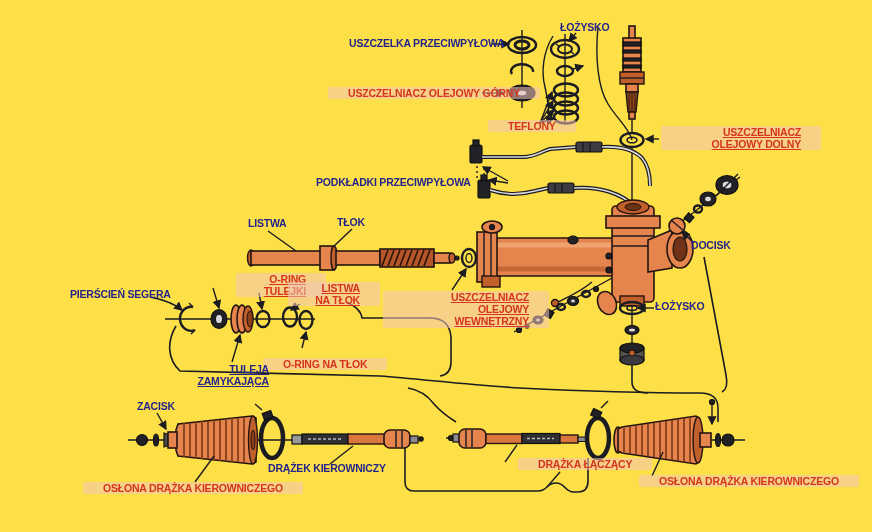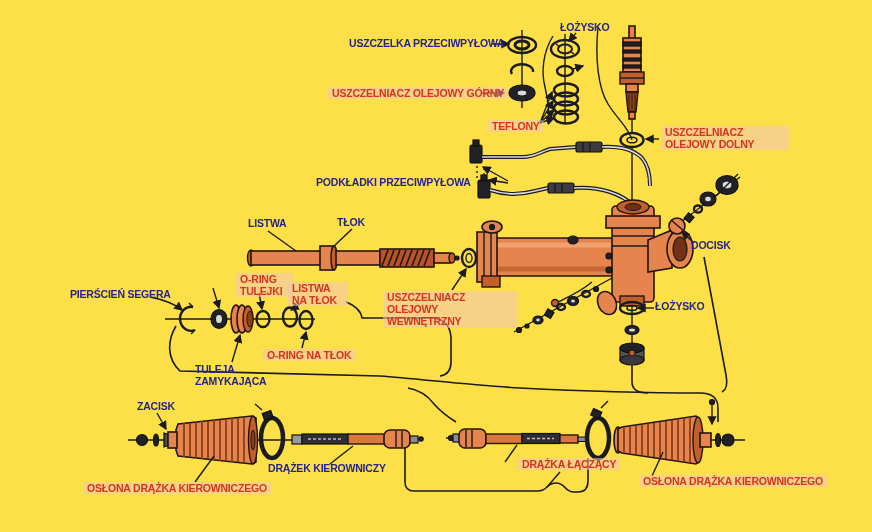--- a/index.html
+++ b/index.html
@@ -6,23 +6,23 @@
   #stage{
     position:relative;width:872px;height:532px;
     background:#fde047;overflow:hidden;
     font-family:"Liberation Sans", sans-serif;
   }
   svg{position:absolute;left:0;top:0;}
   .lbl{
     position:absolute;font-weight:bold;font-size:10.5px;line-height:1.16;
     letter-spacing:-0.2px;white-space:nowrap;z-index:5;
   }
-  .lbl.multi{white-space:normal;text-align:left;}
+  .lbl.multi{white-space:normal;text-align:right;text-decoration:underline;}
   .navy{color:#23238d;}
-  .red{color:#d43420;background:rgba(242,197,184,0.55);border-radius:2px;padding:0 4px;}
+  .red{color:#d43420;background:rgba(242,197,184,0.55);border-radius:2px;padding:0 20px;}
   
   .ln{stroke:#1b1b22;stroke-width:1.6;fill:none;}
   .ld{stroke:#1b1b22;stroke-width:1.4;fill:none;}
   .org{fill:#e5844d;stroke:#241510;stroke-width:1.6;}
   .orgd{fill:#c2602c;stroke:#241510;stroke-width:1.4;}
   .dk{fill:#222226;stroke:#111;stroke-width:1.2;}
   .ring{fill:none;stroke:#1b1b22;stroke-width:2.4;}
   .bg{fill:#d9d9dd;}
 </style>
 </head>
@@ -290,21 +290,21 @@
 <div class="lbl red multi" style="left:661px;top:126px;width:120px">USZCZELNIACZ OLEJOWY DOLNY</div>
 <div class="lbl navy" style="left:316px;top:176px">PODKŁADKI PRZECIWPYŁOWA</div>
 <div class="lbl navy" style="left:248px;top:217px">LISTWA</div>
 <div class="lbl navy" style="left:337px;top:216px">TŁOK</div>
 <div class="lbl red multi" style="left:236px;top:273px;width:50px">O-RING TULEJKI</div>
 <div class="lbl red multi" style="left:288px;top:282px;width:52px">LISTWA NA TŁOK</div>
 <div class="lbl navy" style="left:70px;top:288px">PIERŚCIEŃ SEGERA</div>
 <div class="lbl red multi" style="left:383px;top:291px;width:126px">USZCZELNIACZ OLEJOWY WEWNĘTRZNY</div>
 <div class="lbl navy" style="left:691px;top:239px">DOCISK</div>
 <div class="lbl navy" style="left:655px;top:300px">ŁOŻYSKO</div>
-<div class="lbl red" style="left:263px;top:349px">O-RING NA TŁOK</div>
+<div class="lbl red" style="left:263px;top:358px">O-RING NA TŁOK</div>
 <div class="lbl navy multi" style="left:195px;top:363px;width:74px">TULEJA ZAMYKAJĄCA</div>
 <div class="lbl navy" style="left:137px;top:400px">ZACISK</div>
 <div class="lbl red" style="left:83px;top:482px">OSŁONA DRĄŻKA KIEROWNICZEGO</div>
 <div class="lbl navy" style="left:268px;top:462px">DRĄŻEK KIEROWNICZY</div>
 <div class="lbl red" style="left:518px;top:458px">DRĄŻKA ŁĄCZĄCY</div>
 <div class="lbl red" style="left:639px;top:475px">OSŁONA DRĄŻKA KIEROWNICZEGO</div>
 
 </div>
 
 </body></html>

